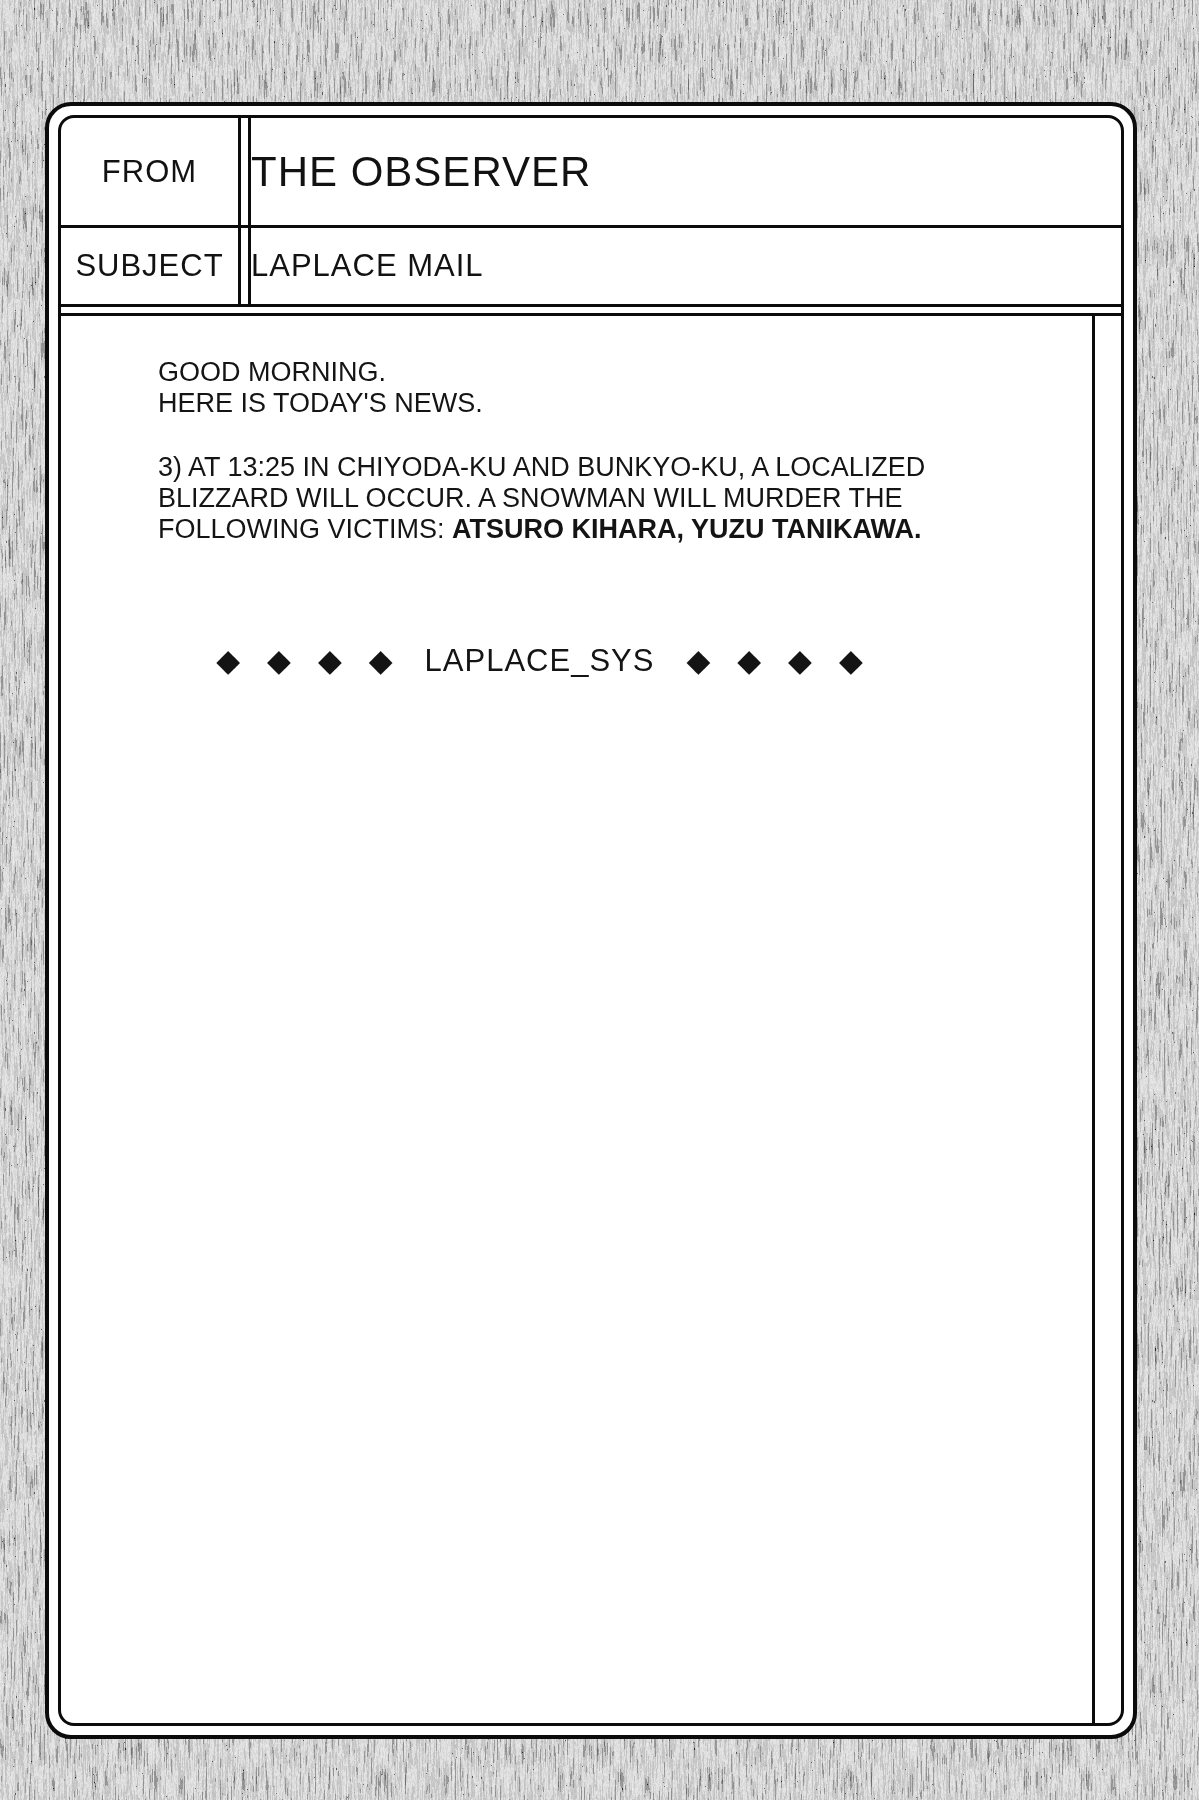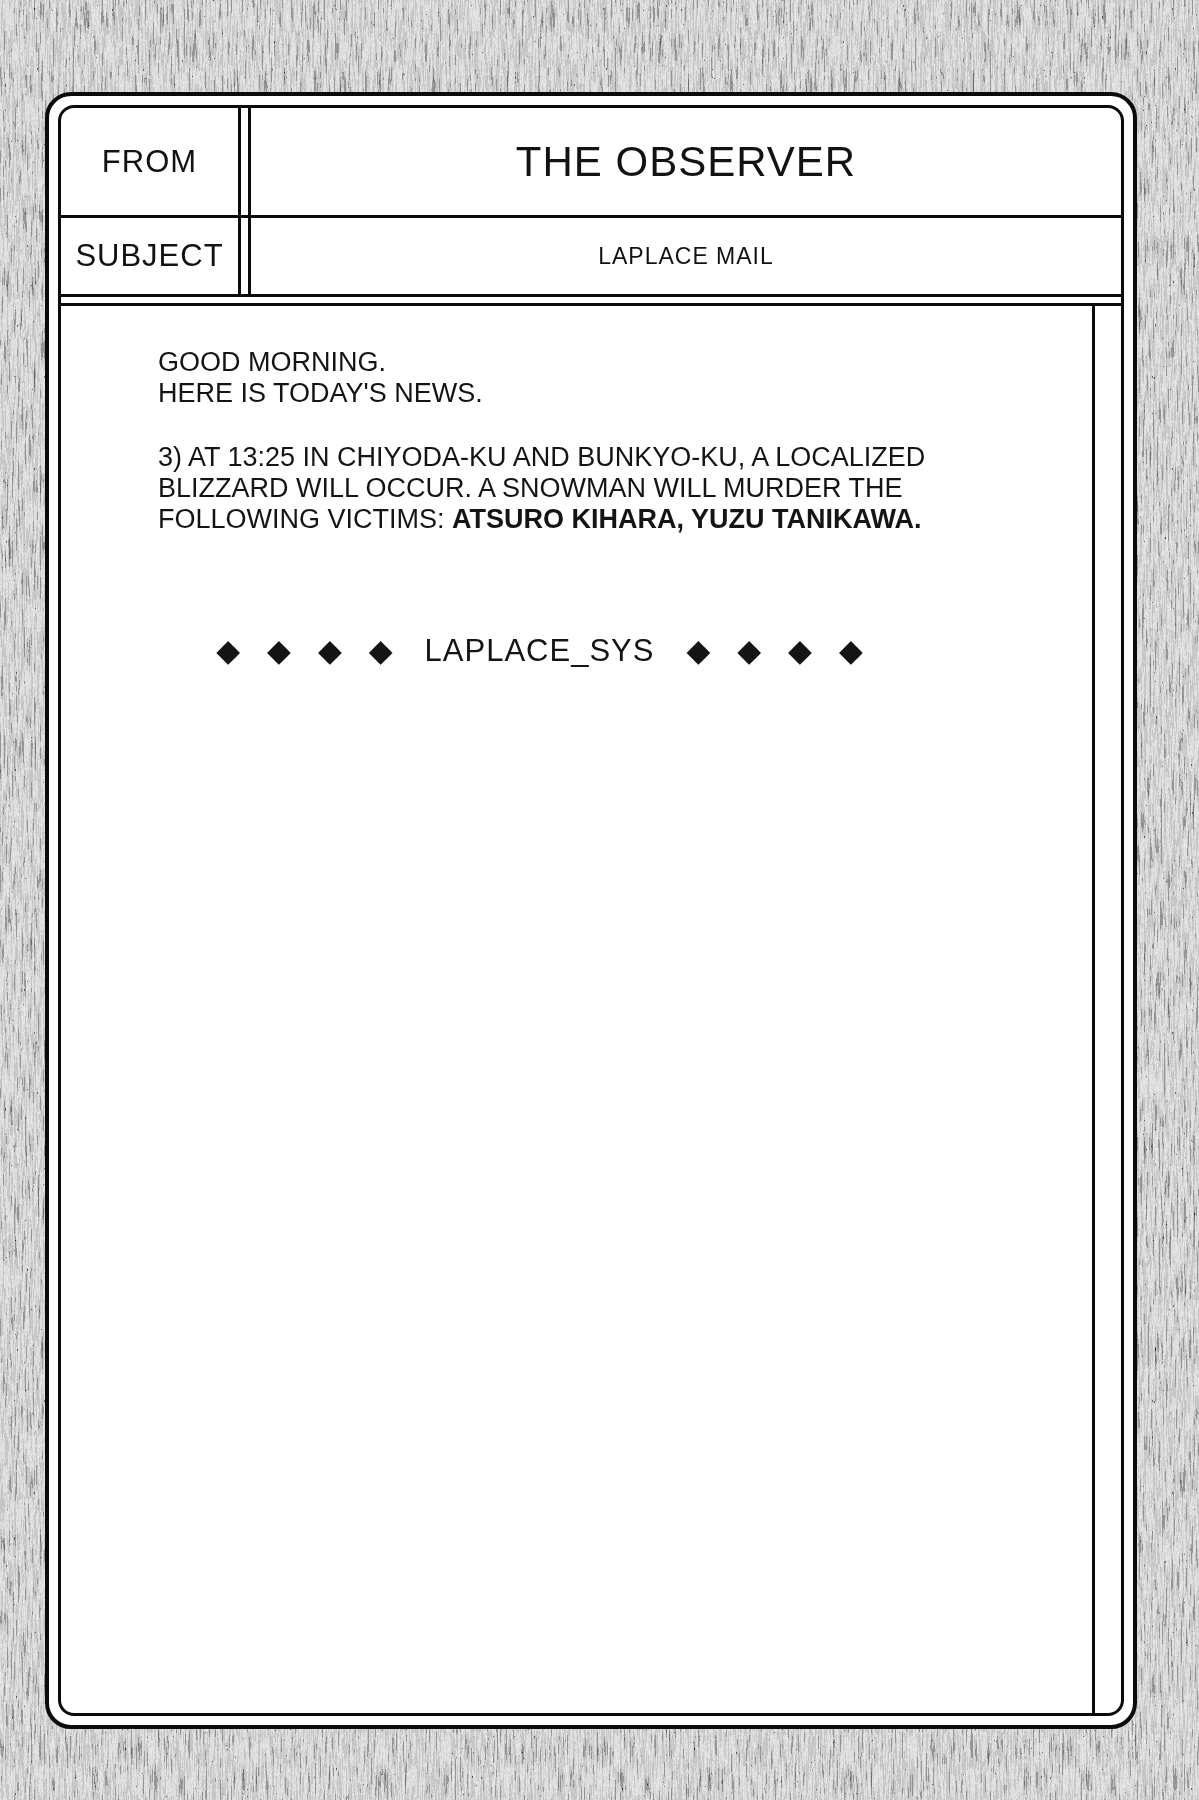--- a/index.html
+++ b/index.html
@@ -11,21 +11,21 @@
   }
   .canvas {
     position: relative;
     width: 1199px; height: 1800px;
     overflow: hidden;
   }
   svg.bg { position: absolute; left: 0; top: 0; }
 
   .panel {
     position: absolute;
-    left: 45px; top: 92px;
+    left: 45px; top: 102px;
     width: 1092px; height: 1637px;
     box-sizing: border-box;
     background: #ffffff;
     border: 4px solid #0b0b0b;
     border-radius: 26px;
     padding: 9px;
   }
   .frame {
     box-sizing: border-box;
     width: 100%; height: 100%;
@@ -49,25 +49,25 @@
     display: flex; align-items: center; justify-content: center;
     font-size: 31px; letter-spacing: 1px;
   }
   .vsep {
     flex: none; width: 7px;
     border-left: 3px solid #0b0b0b;
     border-right: 3px solid #0b0b0b;
   }
   .value-cell {
     flex: 1;
-    display: flex; align-items: center; justify-content: center;
+    display: flex; align-items: center; 
     text-align: center;
   }
   .from-value    { font-size: 42px; letter-spacing: 1px; }
-  .subject-value { font-size: 23px; letter-spacing: 1px; }
+  .subject-value { font-size: 31px; letter-spacing: 1px; }
 
   .dbl-line { flex: none; height: 6px; border-bottom: 3px solid #0b0b0b; }
 
   .mail-body {
     position: relative;
     flex: 1;
     padding: 41px 120px 16px 97px;
     font-size: 27px;
     line-height: 31px;
     color: #141414;

